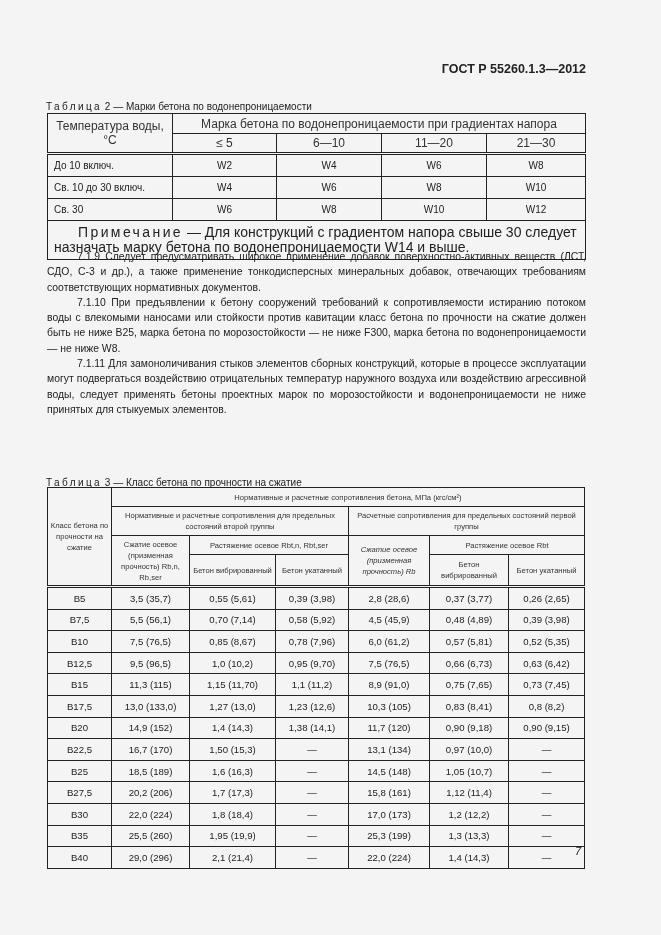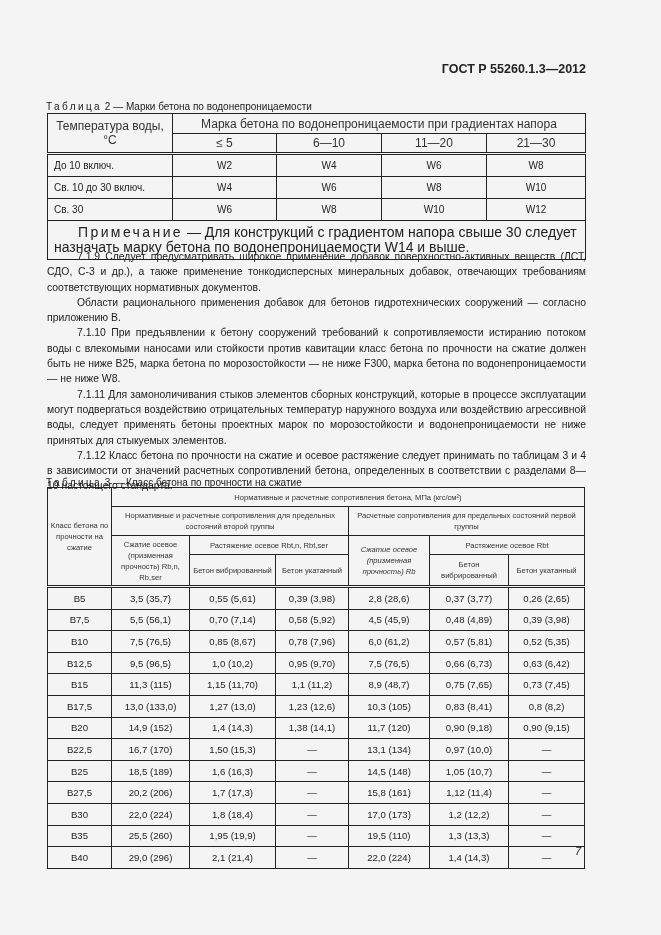--- a/index.html
+++ b/index.html
@@ -67,24 +67,22 @@
     <td>W12</td>
   </tr>
   <tr>
     <td colspan="5" class="note"><span style="display:inline-block;width:24px;"></span><span class="sp">Примечание</span><span> — Для конструкций с градиентом напора свыше 30 следует назначать марку бетона по водонепроницаемости W14 и выше.</span></td>
   </tr>
 </tbody>
   </table>
 
 <div class="txt" style="top:249px;">
   <p>7.1.9 Следует предусматривать широкое применение добавок поверхностно-активных веществ (ЛСТ, СДО, С-3 и др.), а также применение тонкодисперсных минеральных добавок, отвечающих требованиям соответствующих нормативных документов.</p>
-  <p>Области рационального применения добавок для бетонов гидротехнических сооружений — согласно приложению В.</p>
   <p>7.1.10 При предъявлении к бетону сооружений требований к сопротивляемости истиранию потоком воды с влекомыми наносами или стойкости против кавитации класс бетона по прочности на сжатие должен быть не ниже B25, марка бетона по морозостойкости — не ниже F300, марка бетона по водонепроницаемости — не ниже W8.</p>
   <p>7.1.11 Для замоноличивания стыков элементов сборных конструкций, которые в процессе эксплуатации могут подвергаться воздействию отрицательных температур наружного воздуха или воздействию агрессивной воды, следует применять бетоны проектных марок по морозостойкости и водонепроницаемости не ниже принятых для стыкуемых элементов.</p>
-  <p>7.1.12 Класс бетона по прочности на сжатие и осевое растяжение следует принимать по таблицам 3 и 4 в зависимости от значений расчетных сопротивлений бетона, определенных в соответствии с разделами 8—10 настоящего стандарта.</p>
 </div>
 
 <div class="caption" style="top:469px;"><span class="sp">Таблица</span><span> 3 — Класс бетона по прочности на сжатие</span></div>
 
 <table id="t3">
   <tbody>
       <tr style="height:19px;">
     <td rowspan="4" class="h thick" style="width:63px;">Класс бетона по прочности на сжатие</td>
     <td colspan="6" class="h">Нормативные и расчетные сопротивления бетона, МПа (кгс/см²)</td>
   </tr>
@@ -138,21 +136,21 @@
         <td>0,95 (9,70)</td>
         <td>7,5 (76,5)</td>
         <td>0,66 (6,73)</td>
         <td>0,63 (6,42)</td>
       </tr>
   <tr class="r">
         <td>B15</td>
         <td>11,3 (115)</td>
         <td>1,15 (11,70)</td>
         <td>1,1 (11,2)</td>
-        <td>8,9 (48,7)</td>
+        <td>8,9 (91,0)</td>
         <td>0,75 (7,65)</td>
         <td>0,73 (7,45)</td>
       </tr>
   <tr class="r">
         <td>B17,5</td>
         <td>13,0 (133,0)</td>
         <td>1,27 (13,0)</td>
         <td>1,23 (12,6)</td>
         <td>10,3 (105)</td>
         <td>0,83 (8,41)</td>
@@ -201,21 +199,21 @@
         <td>—</td>
         <td>17,0 (173)</td>
         <td>1,2 (12,2)</td>
         <td>—</td>
       </tr>
   <tr class="r">
         <td>B35</td>
         <td>25,5 (260)</td>
         <td>1,95 (19,9)</td>
         <td>—</td>
-        <td>19,5 (110)</td>
+        <td>25,3 (199)</td>
         <td>1,3 (13,3)</td>
         <td>—</td>
       </tr>
   <tr class="r">
         <td>B40</td>
         <td>29,0 (296)</td>
         <td>2,1 (21,4)</td>
         <td>—</td>
         <td>22,0 (224)</td>
         <td>1,4 (14,3)</td>

